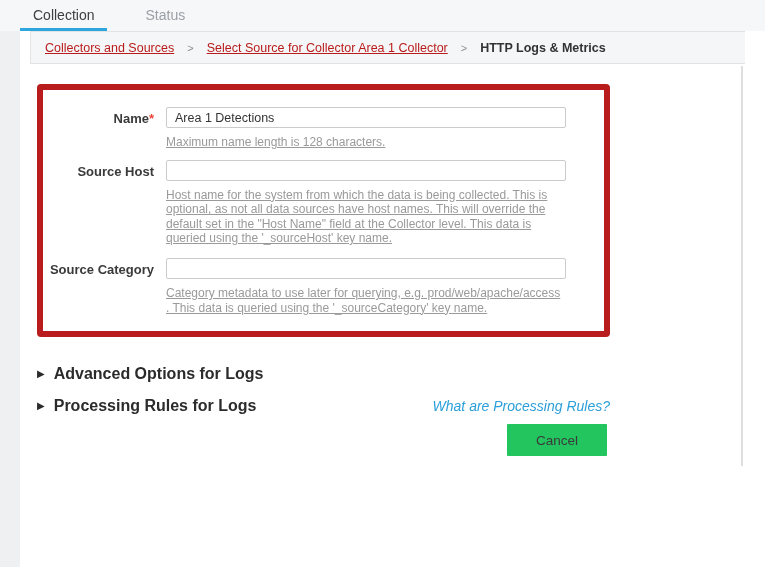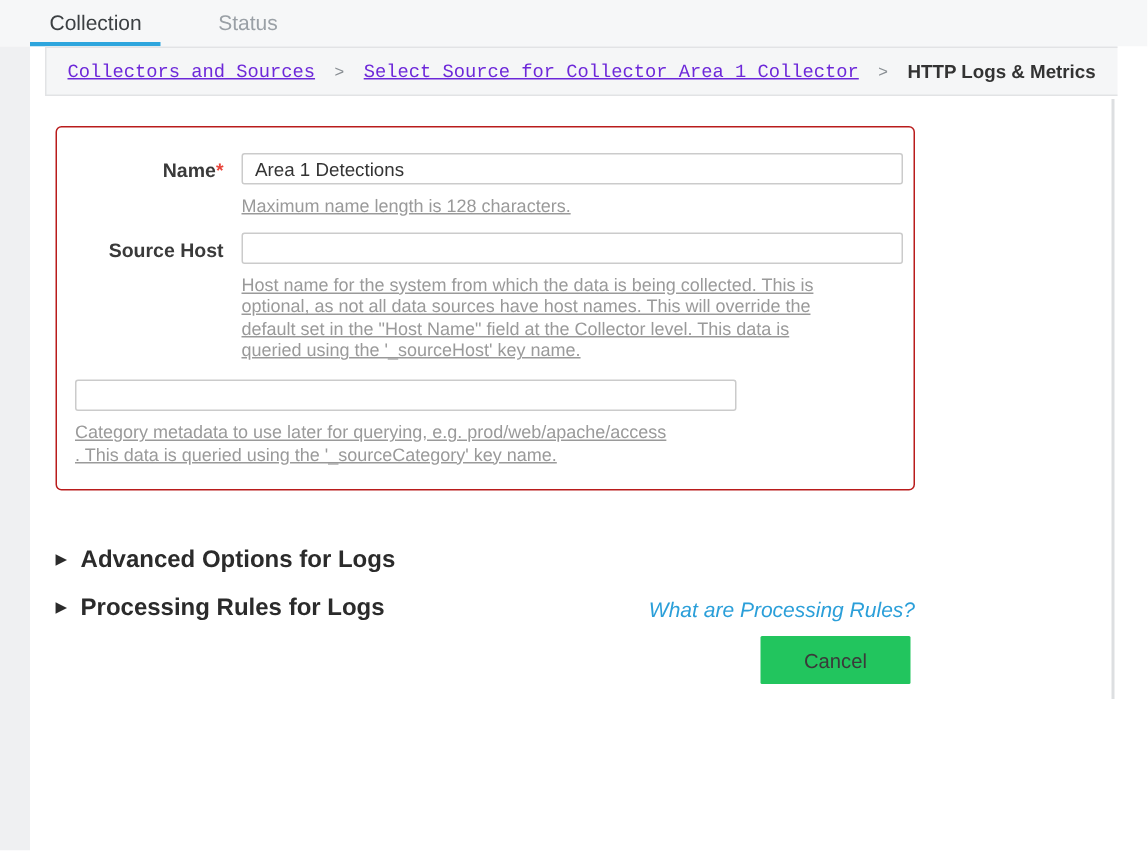--- a/index.html
+++ b/index.html
@@ -47,41 +47,41 @@
 
   
   .breadcrumb {
     position: absolute; left: 30px; top: 31px; width: 715px; height: 33px;
     background: #f5f6f7;
     border: 1px solid #e2e3e5; border-right: none;
     display: flex; align-items: center;
     padding-left: 14px;
     font-size: 12.5px; color: #333;
   }
-  .crumb-link { text-decoration: underline; color: #6d28d9; cursor: pointer; white-space: nowrap; font-family: Liberation Mono, monospace; }
+  .crumb-link { text-decoration: underline; color: #b91c1c; cursor: pointer; white-space: nowrap; }
   .crumb-current { color: #333; font-weight: bold; white-space: nowrap; }
   .crumb-sep { color: #8a8f94; margin: 0 13px; font-size: 11px; }
 
   
   .form-card {
     position: absolute; left: 37px; top: 84px; width: 573px;
     background: #fff;
-    border: 1px solid #b91c1c; border-radius: 4px;
+    border: 6px solid #b91c1c; border-radius: 4px;
     padding: 17px 0 16px 0;
   }
   .form-row { display: flex; }
   .form-label {
     width: 111px; text-align: right; flex-shrink: 0;
     font-size: 13px; font-weight: bold; color: #3a3a3a;
     padding-top: 4px;
   }
   .required-mark { color: #e8443a; font-weight: bold; font-size: 13px; }
   .field-col { margin-left: 12px; width: 400px; }
   .text-input {
-    width: 441px; height: 21px;
+    width: 400px; height: 21px;
     border: 1px solid #cbcbcb; border-radius: 2px;
     font-family: "Liberation Sans", sans-serif;
     font-size: 12.5px; color: #333;
     padding: 0 8px;
     outline: none;
     display: block;
   }
   textarea.text-input {
     height: 23px; padding-top: 3px; resize: vertical; overflow: hidden;
     line-height: 16px;
@@ -165,20 +165,21 @@
 
   <div class="form-row row-gap-md">
     <div class="form-label">Source Host</div>
     <div class="field-col">
       <input type="text" class="text-input" value="" style="">
       <div class="helper">Host name for the system from which the data is being collected. This is optional, as not all data sources have host names. This will override the default set in the "Host Name" field at the Collector level. This data is queried using the '_sourceHost' key name.</div>
     </div>
   </div>
 
   <div class="form-row row-gap-lg">
+    <div class="form-label">Source Category</div>
     <div class="field-col">
       <input type="text" class="text-input" value="" style="">
       <div class="helper">Category metadata to use later for querying, e.g. prod/web/apache/access . This data is queried using the '_sourceCategory' key name.</div>
     </div>
   </div>
 
 </div>
 
 <div class="section-row advanced">
   <div class="section-toggle">

